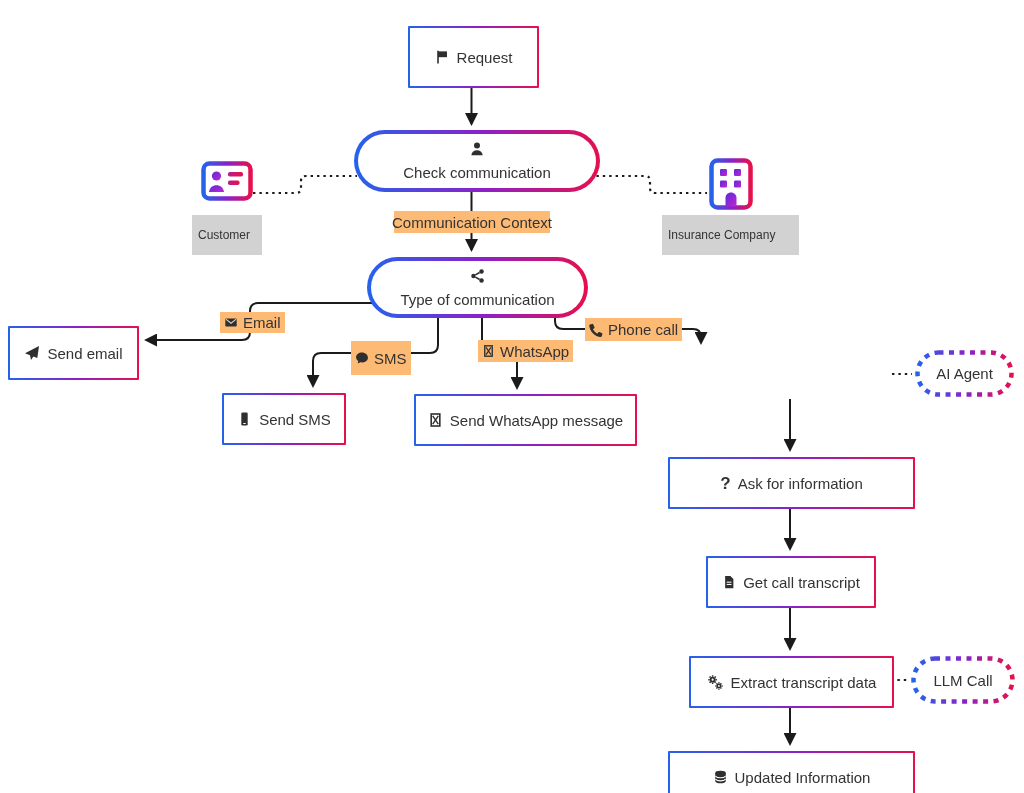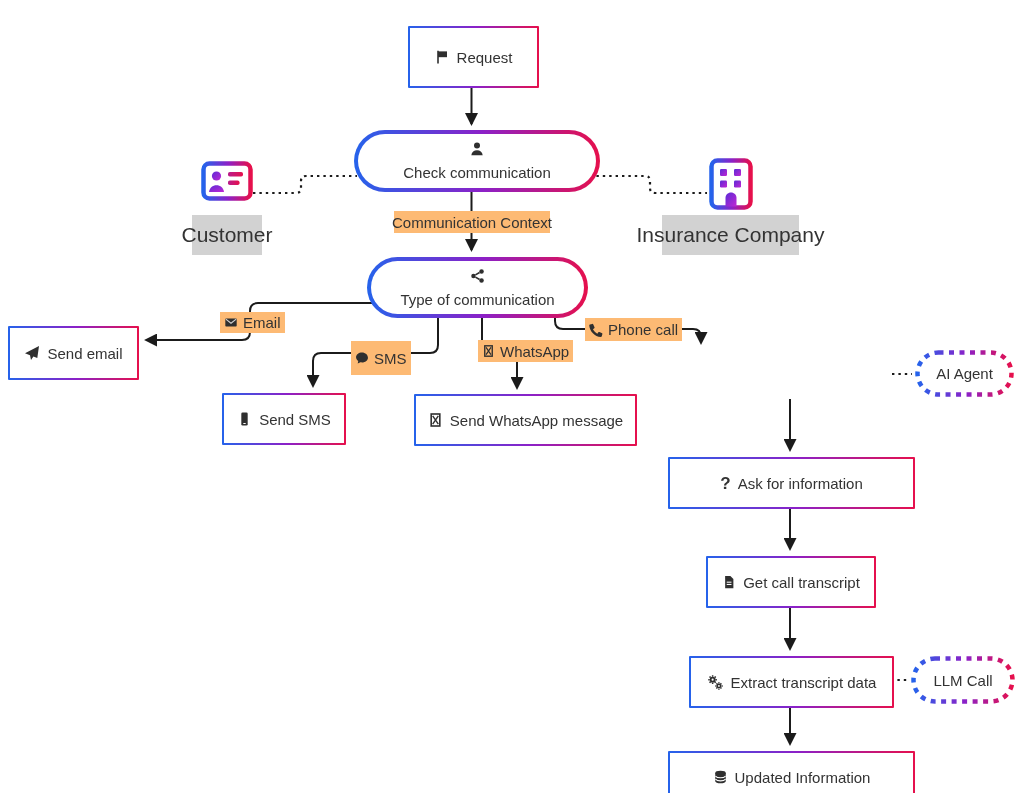--- a/index.html
+++ b/index.html
@@ -22,22 +22,22 @@
     border:none;background:transparent;
   }
   .dashed svg.dash-border{position:absolute;left:0;top:0;}
   .dashed .dash-label{position:relative;z-index:1;}
   .edge-label{
     position:absolute;z-index:3;display:flex;align-items:center;justify-content:center;gap:5px;
     background:#fdba74;color:#333333;font-size:15px;padding:1px 4px;white-space:nowrap;
     box-sizing:border-box;
   }
   .actor-label{
-    position:absolute;z-index:2;display:flex;align-items:center;justify-content:center;
-    background:#d2d2d2;color:#333333;font-size:21px;padding:20px 6px;white-space:nowrap;
+    position:absolute;z-index:2;display:flex;align-items:center;
+    background:#d2d2d2;color:#333333;font-size:12px;padding:20px 6px;white-space:nowrap;
     box-sizing:border-box;
   }
   .actor-icon{position:absolute;z-index:2;}
   .nicon{flex:0 0 auto;display:block;}
   .qmark{font-weight:700;font-size:17px;line-height:1;}
 </style>
 </head>
 <body>
 
 <div class="canvas">

